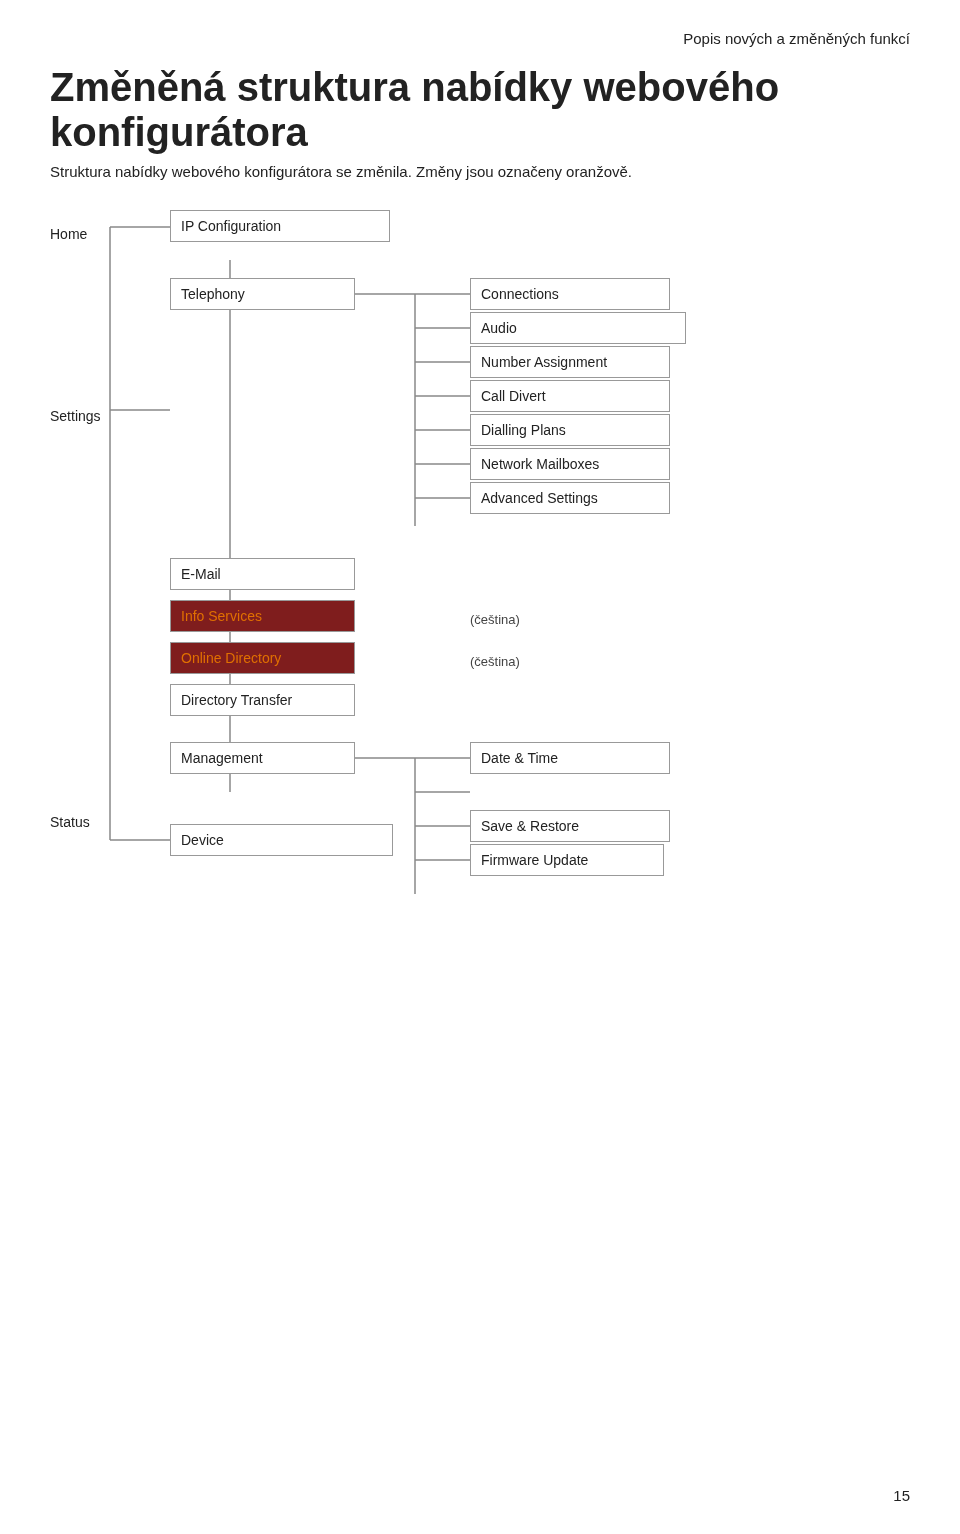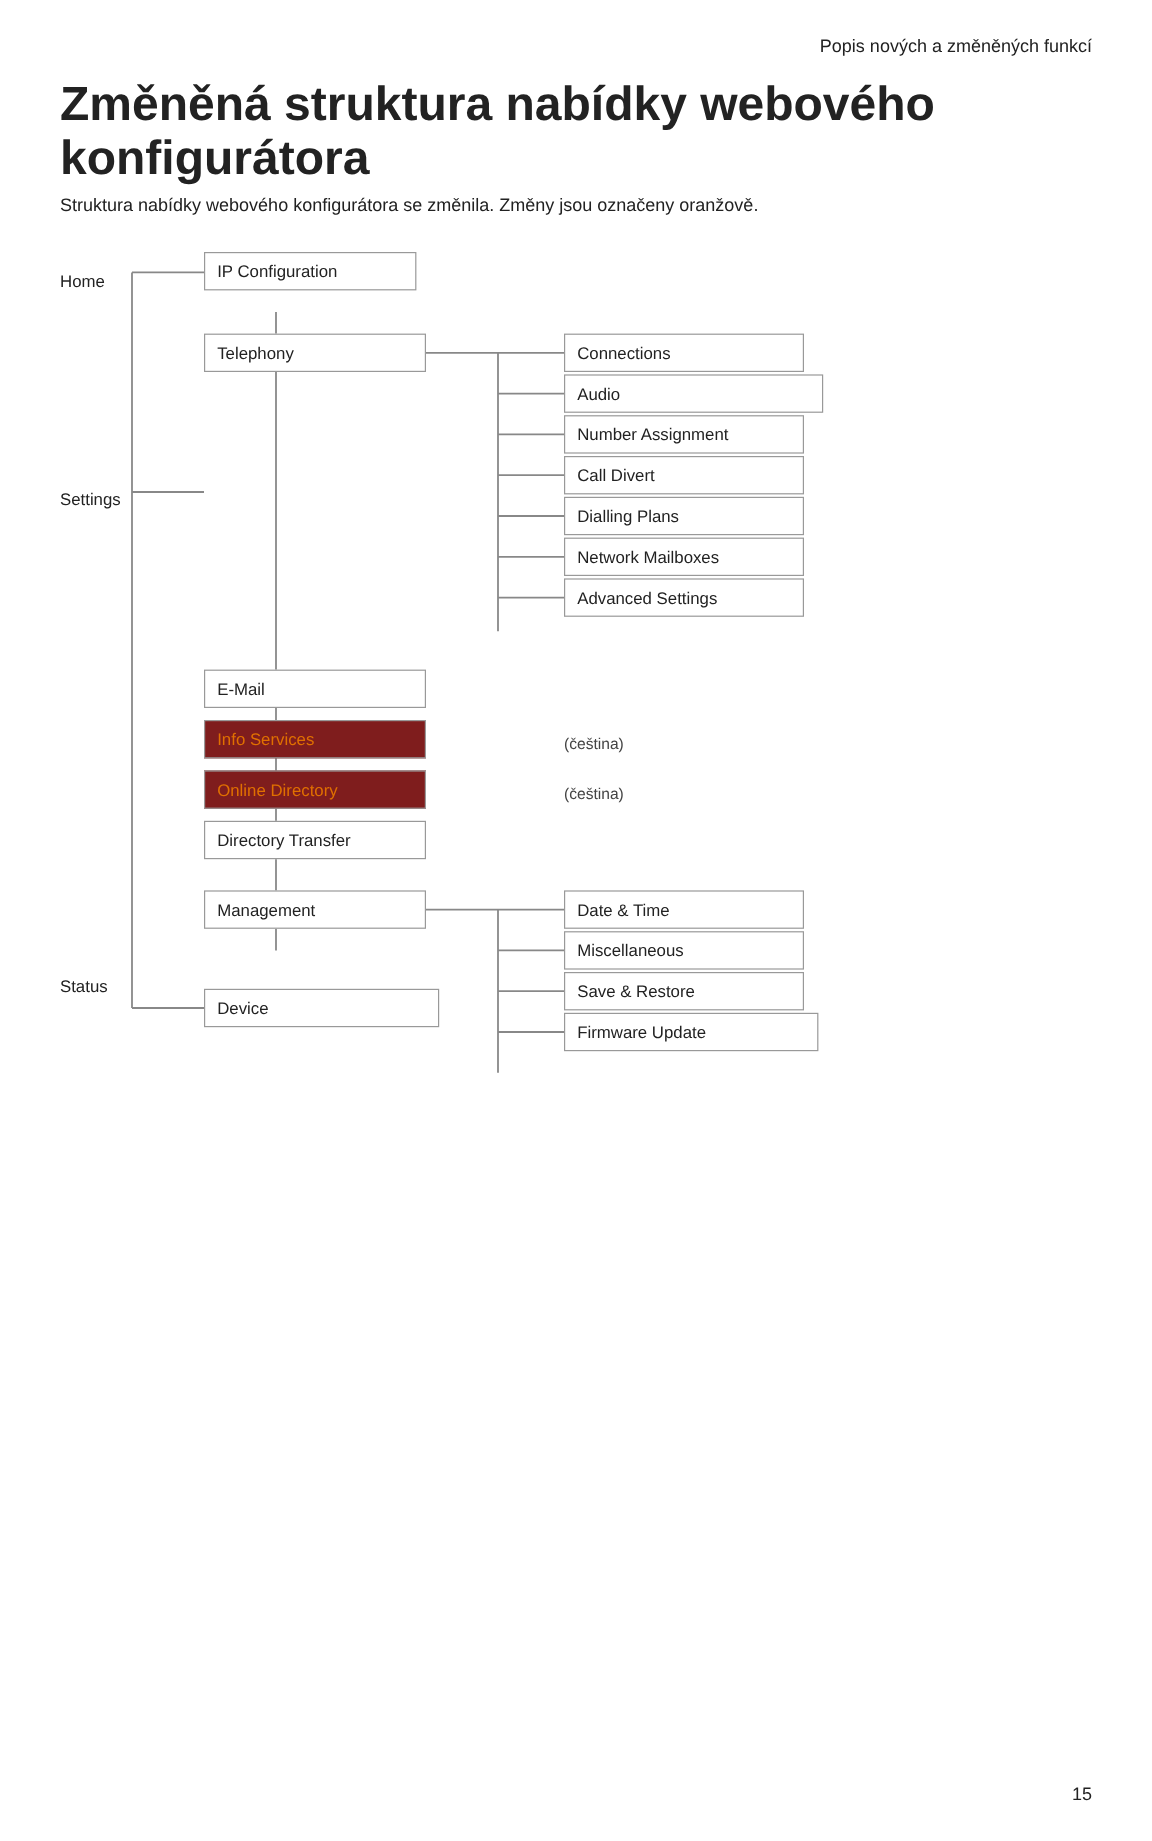--- a/index.html
+++ b/index.html
@@ -159,21 +159,21 @@
   </div>
 
   <div class="abs-label" style="left:0; top:190px; width:110px;">
     <span>Settings</span>
   </div>
 
   <div class="abs-label" style="left:0; top:596px; width:110px;align-items:center;">
     <span>Status</span>
   </div>
 
-  <div class="abs-box" style="left:120px; top:0px; width:177px;">
+  <div class="abs-box" style="left:120px; top:0px; width:220px;">
     <span>IP Configuration</span>
   </div>
 
   <div class="abs-box" style="left:120px; top:68px; width:185px;">
     <span>Telephony</span>
   </div>
 
   <div class="abs-box" style="left:120px; top:348px; width:185px;">
     <span>E-Mail</span>
   </div>
@@ -187,21 +187,21 @@
   </div>
 
   <div class="abs-box" style="left:120px; top:474px; width:185px;">
     <span>Directory Transfer</span>
   </div>
 
   <div class="abs-box" style="left:120px; top:532px; width:185px;">
     <span>Management</span>
   </div>
 
-  <div class="abs-box" style="left:120px; top:614px; width:196px;">
+  <div class="abs-box" style="left:120px; top:614px; width:223px;">
     <span>Device</span>
   </div>
 
   <div class="abs-box" style="left:420px; top:68px; width:200px;">
     <span>Connections</span>
   </div>
 
   <div class="abs-box" style="left:420px; top:102px; width:216px;">
     <span>Audio</span>
   </div>
@@ -231,29 +231,26 @@
   </div>
 
   <div class="abs-label" style="left:420px; top:435px; width:150px; font-size:13px; color:#444;">
     <span>(čeština)</span>
   </div>
 
   <div class="abs-box" style="left:420px; top:532px; width:200px;">
     <span>Date &amp; Time</span>
   </div>
 
-  <div class="abs-box" style="left:420px; top:566px; width:200px;">
-    <span>Miscellaneous</span>
-  </div>
 
   <div class="abs-box" style="left:420px; top:600px; width:200px;">
     <span>Save &amp; Restore</span>
   </div>
 
-  <div class="abs-box" style="left:420px; top:634px; width:212px;">
+  <div class="abs-box" style="left:420px; top:634px; width:194px;">
     <span>Firmware Update</span>
   </div>
 
 </div>
 
 <div class="page-number">
   <span>15</span>
 </div>
 
 </body></html>

